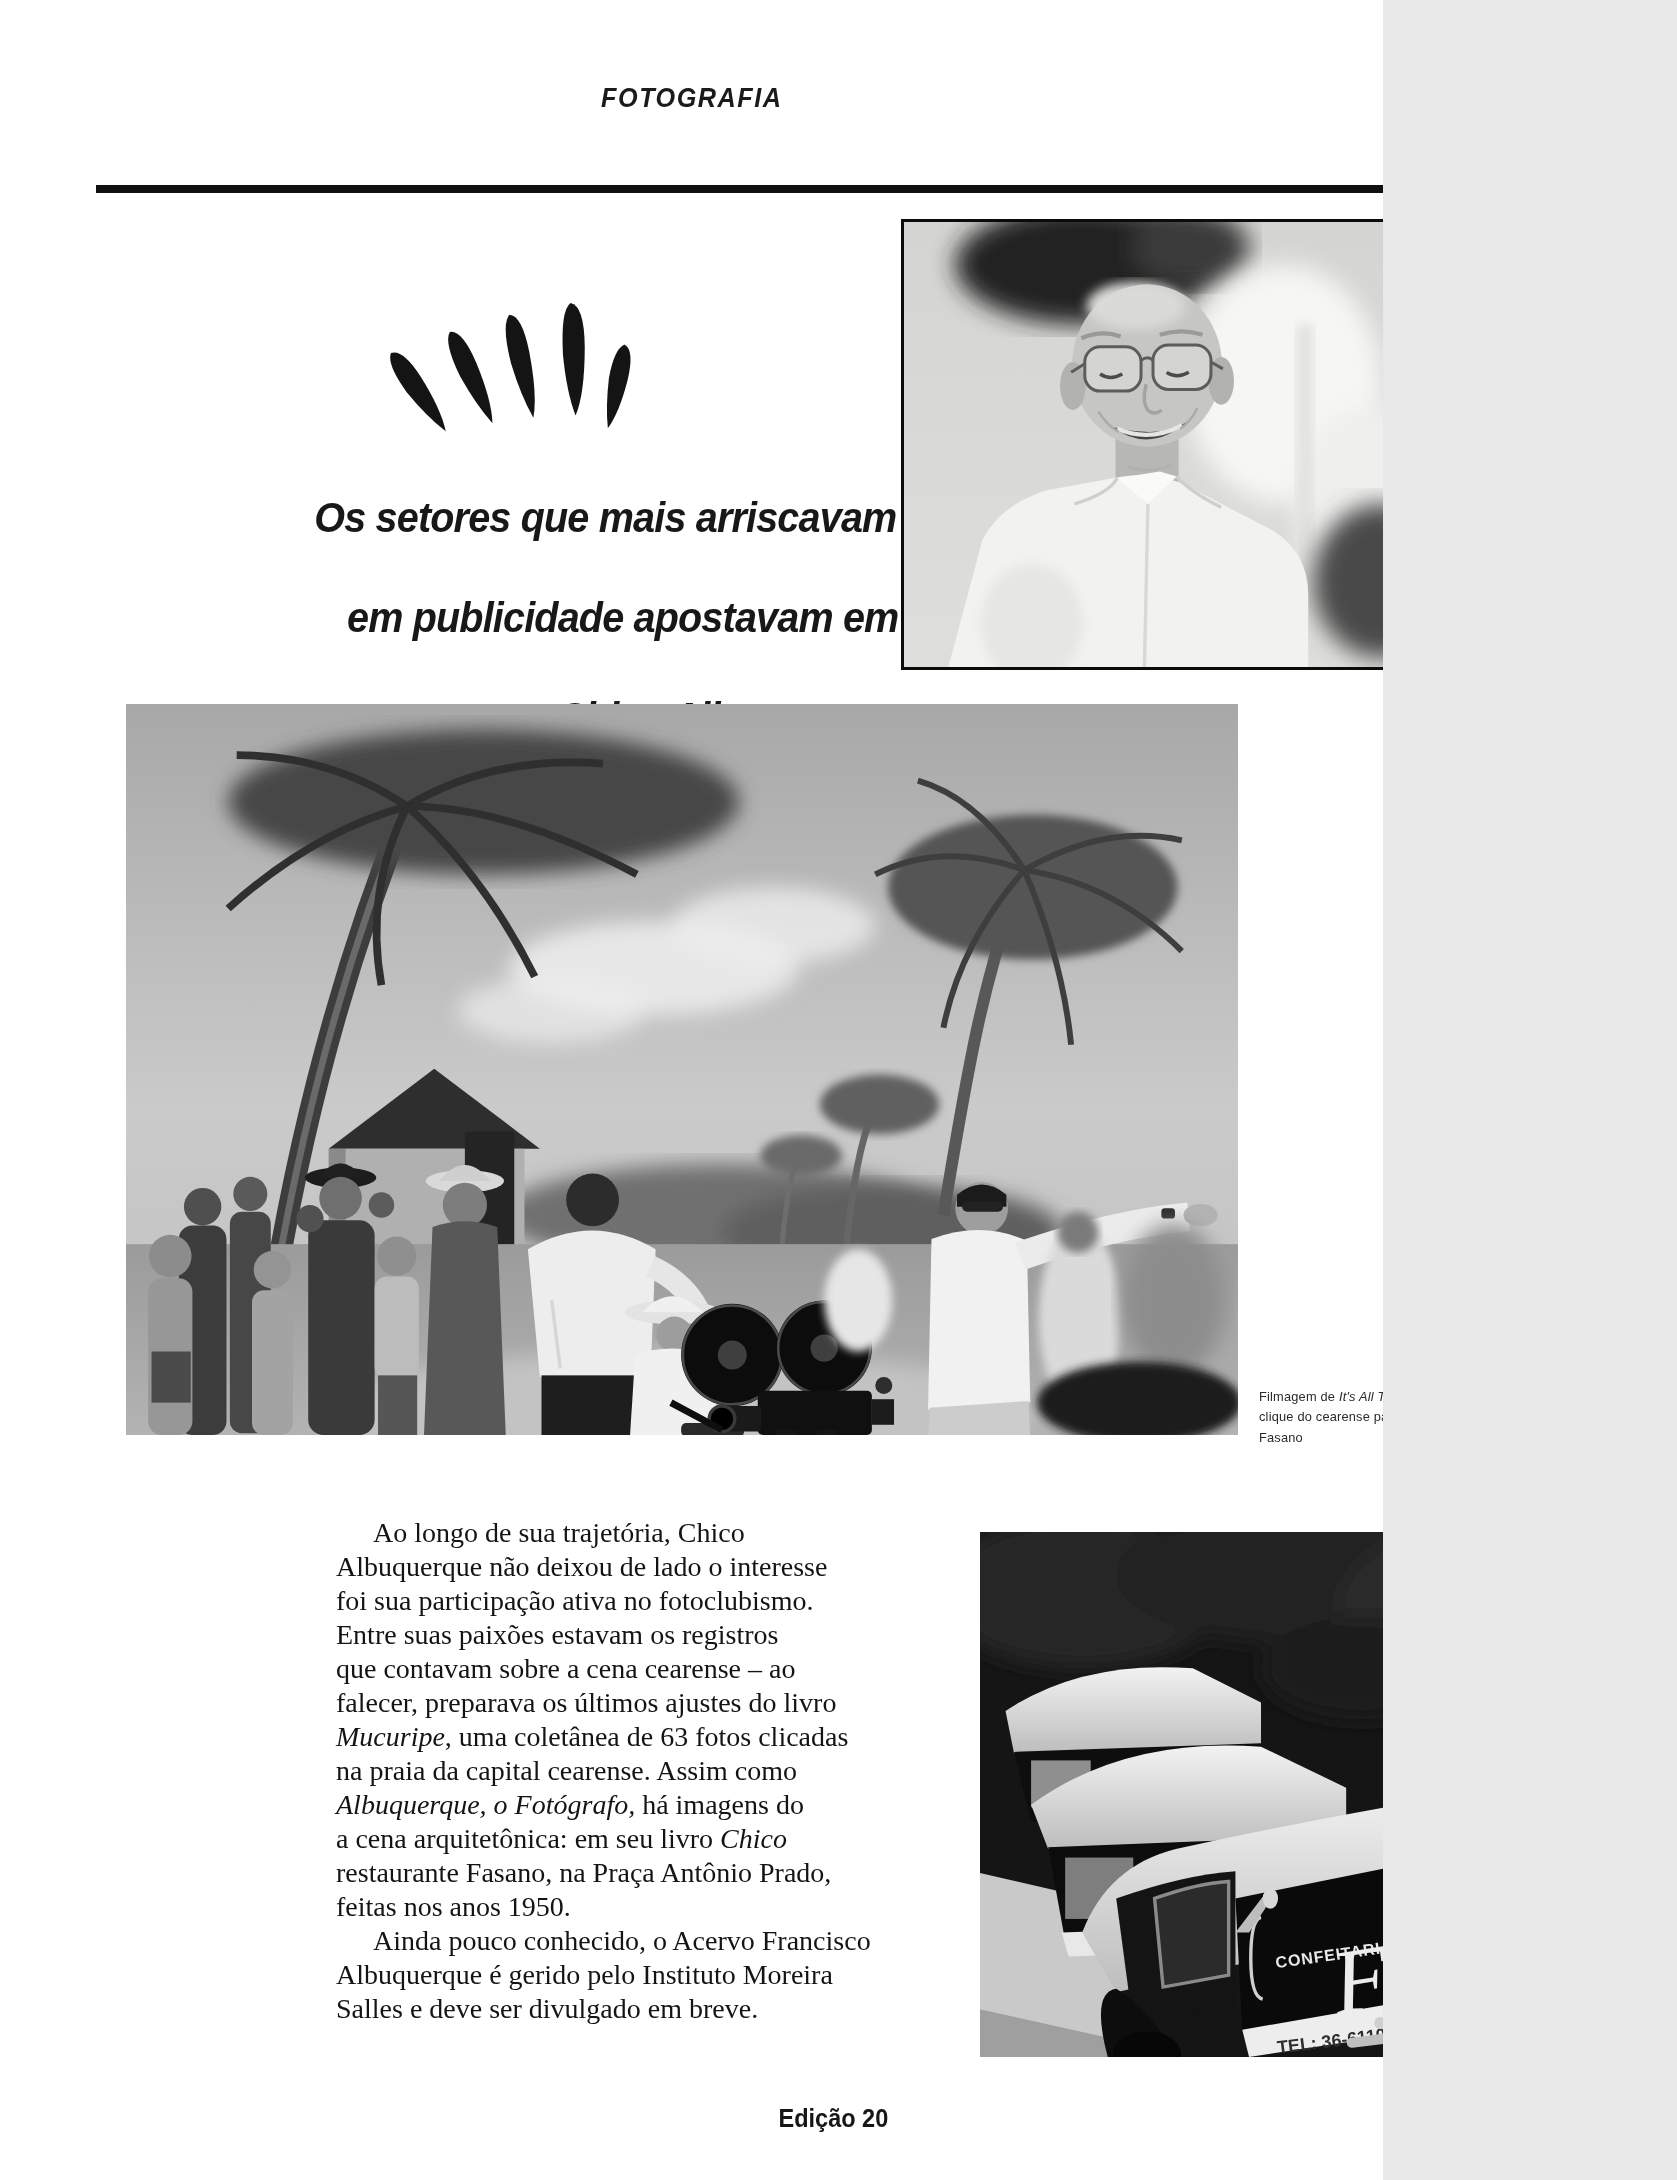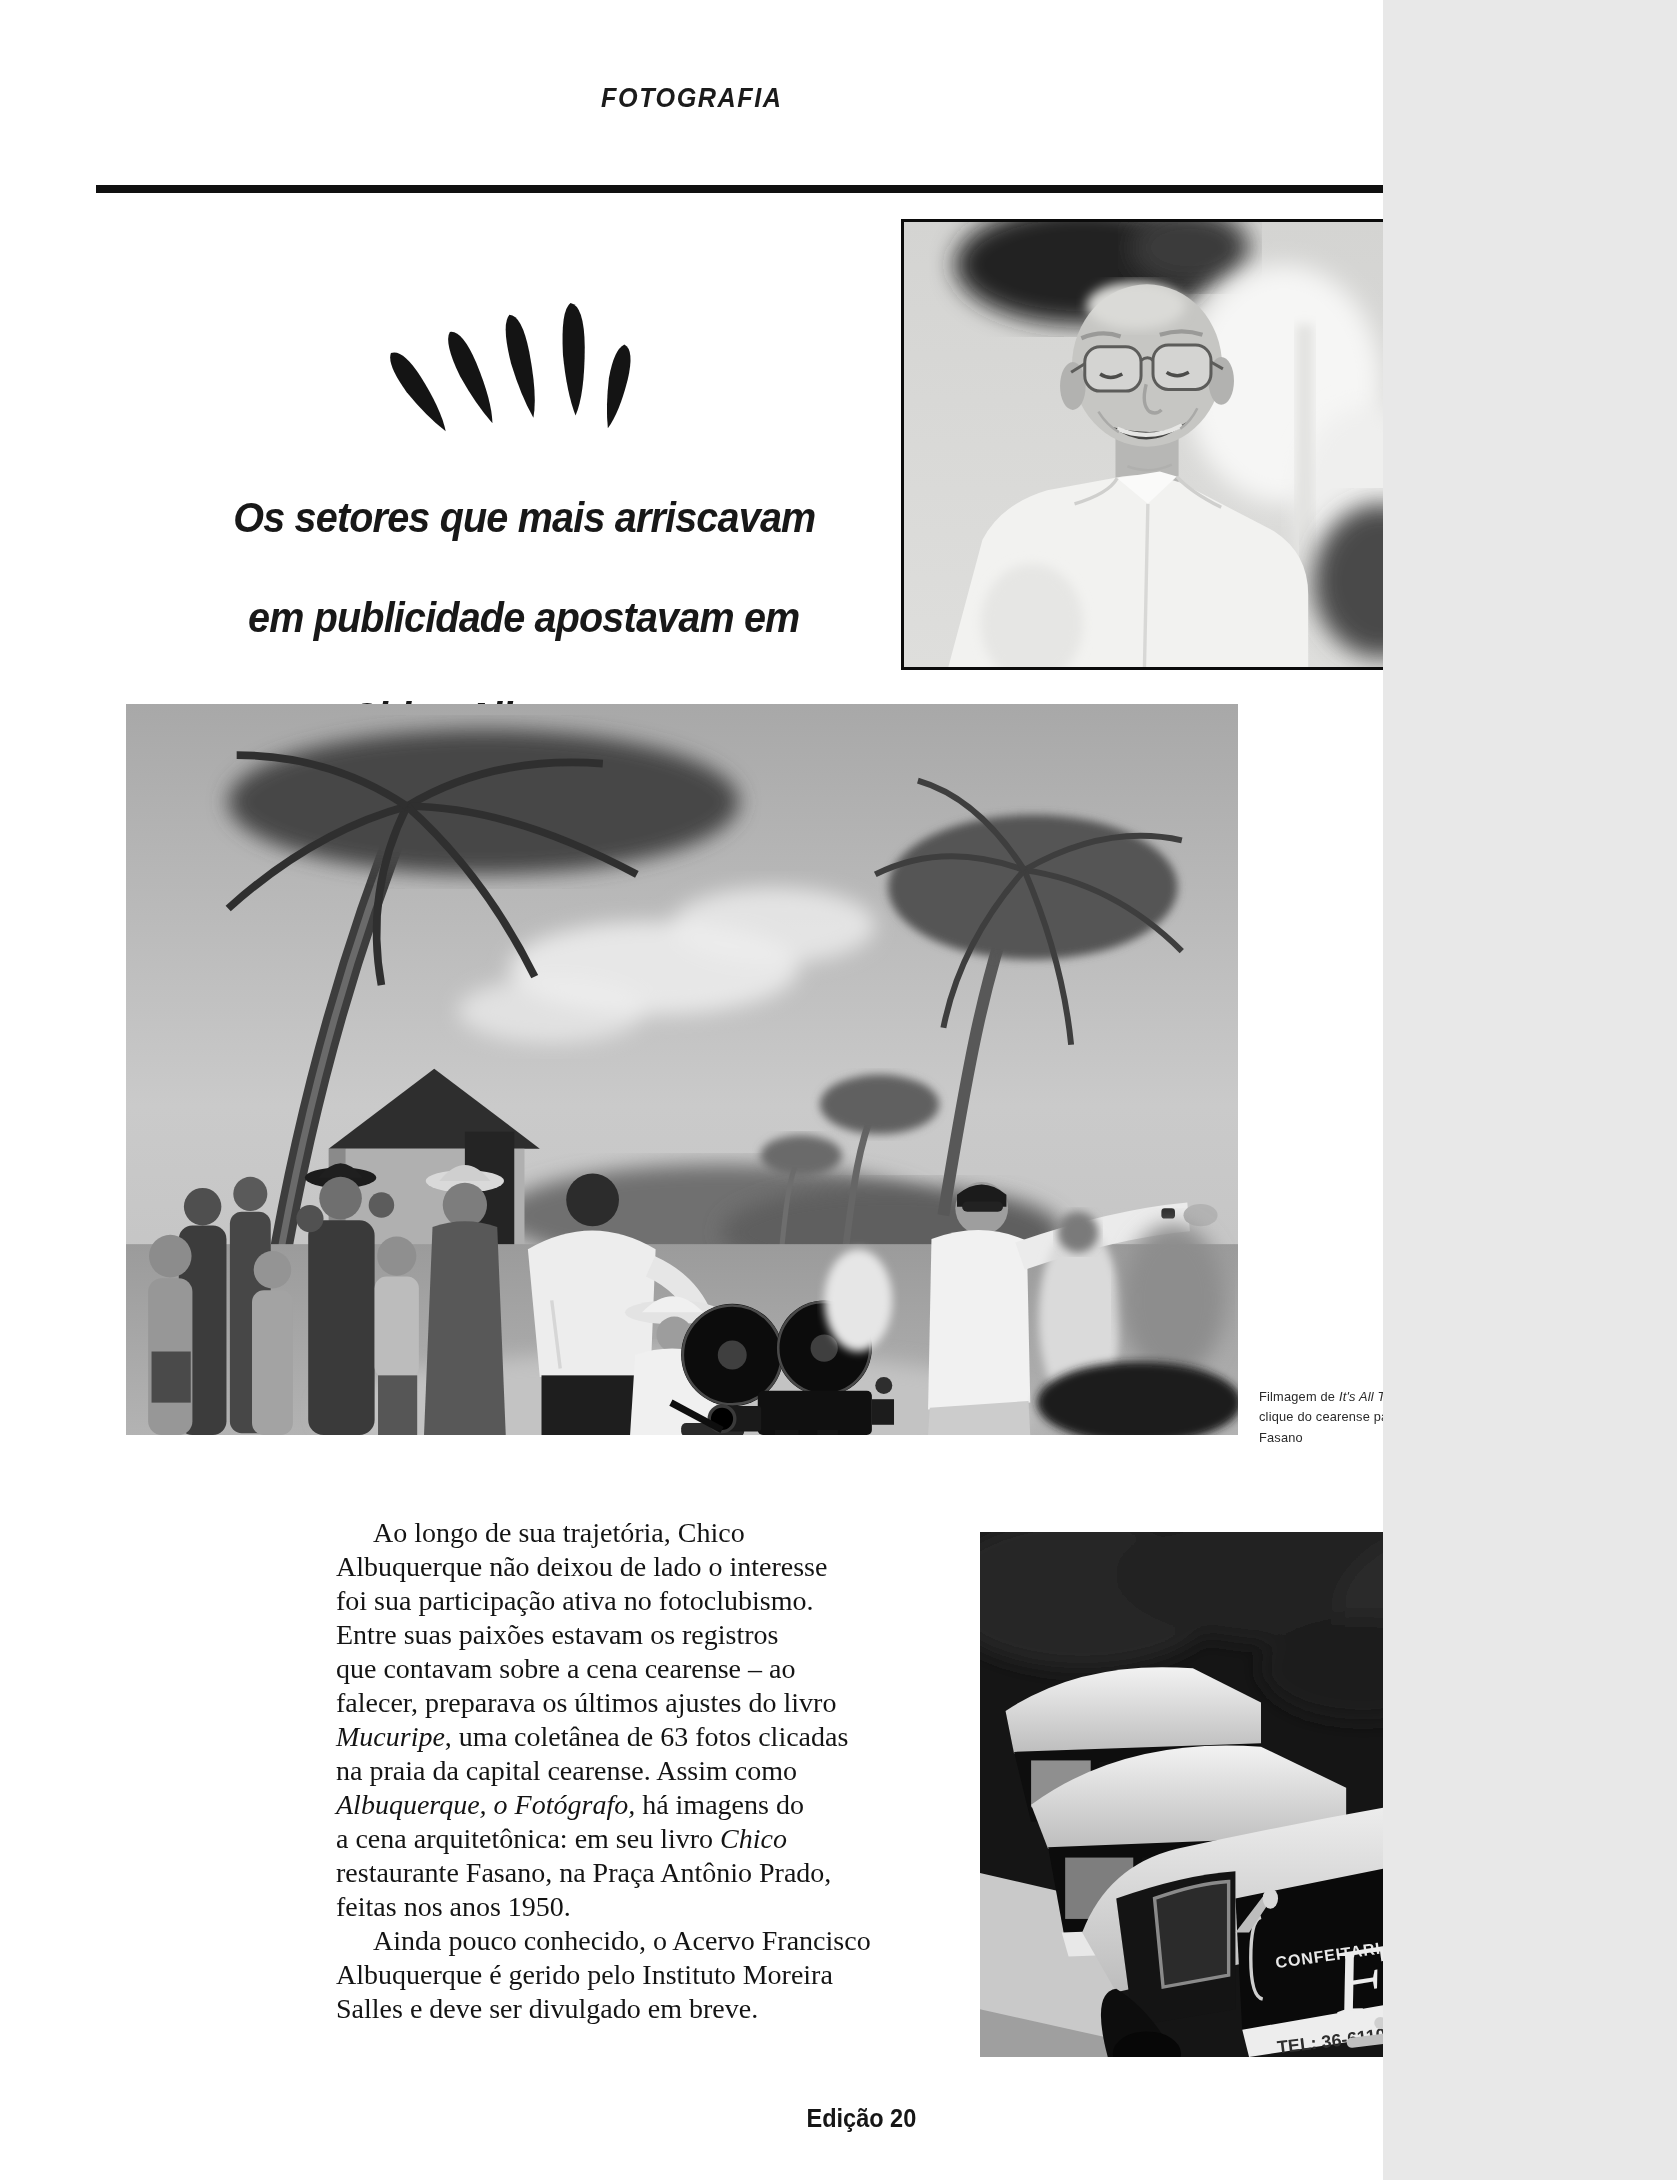--- a/index.html
+++ b/index.html
@@ -15,21 +15,21 @@
   }
   .kicker .squeeze{display:inline-block; transform:scaleX(.9); transform-origin:center;}
   .toprule{position:absolute; left:96px; top:185px; width:1488px; height:7.7px; background:#101010;}
 
   
   .strokes{position:absolute; left:390px; top:291px; width:256px; height:179px;}
 
   
   .pullquote{
     position:absolute; left:126px; top:467px; width:796px;
-    text-align:center; font-weight:bold; font-style:italic;
+    text-align:right; font-weight:bold; font-style:italic;
     font-size:43px; line-height:100px; color:#181818; letter-spacing:-0.9px;
   }
   .pullquote .pq-line{display:block;}
   .pullquote .squeeze{display:inline-block; transform:scaleX(.92); transform-origin:center; white-space:nowrap;}
 
   
   .portrait{
     position:absolute; left:901px; top:219px; width:666px; height:451px;
     border:3.4px solid #0b0b0b; box-sizing:border-box; background:#d8d8d6;
   }
@@ -57,21 +57,21 @@
     position:absolute; left:336px; top:1516px; width:613px;
     font-family:"Liberation Serif", serif; font-size:28px; line-height:34px;
     color:#141414;
   }
   .article .art-line{white-space:nowrap;}
   .article .art-line.indent{padding-left:37px;}
   .article i{font-style:italic;}
 
   
   .edition{
-    position:absolute; left:704px; top:2104px; width:315px;
+    position:absolute; left:676px; top:2104px; width:315px;
     text-align:center; font-weight:bold; font-size:25px; color:#161616;
   }
   .edition .squeeze{display:inline-block; transform:scaleX(.94); transform-origin:center;}
 </style>
 </head>
 <body>
 
 <div class="page">
 
   <div class="kicker">

